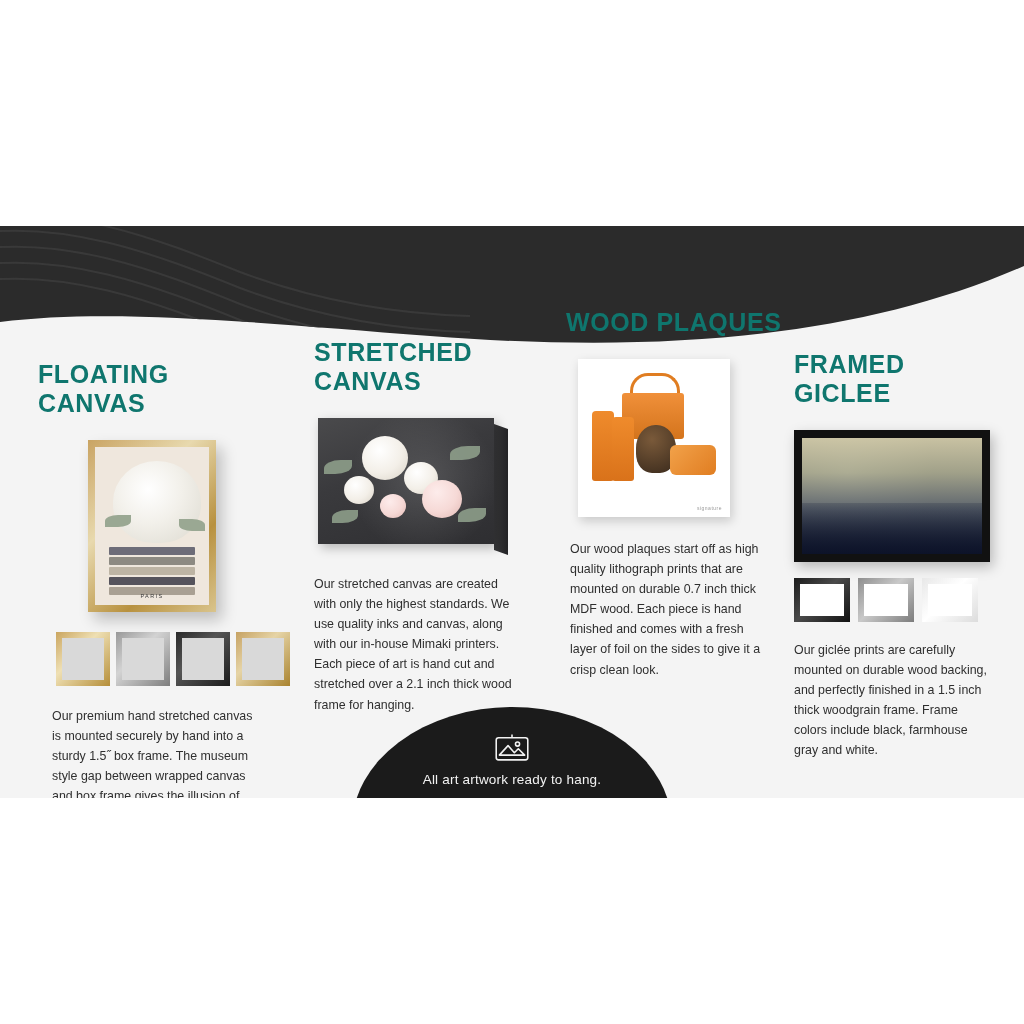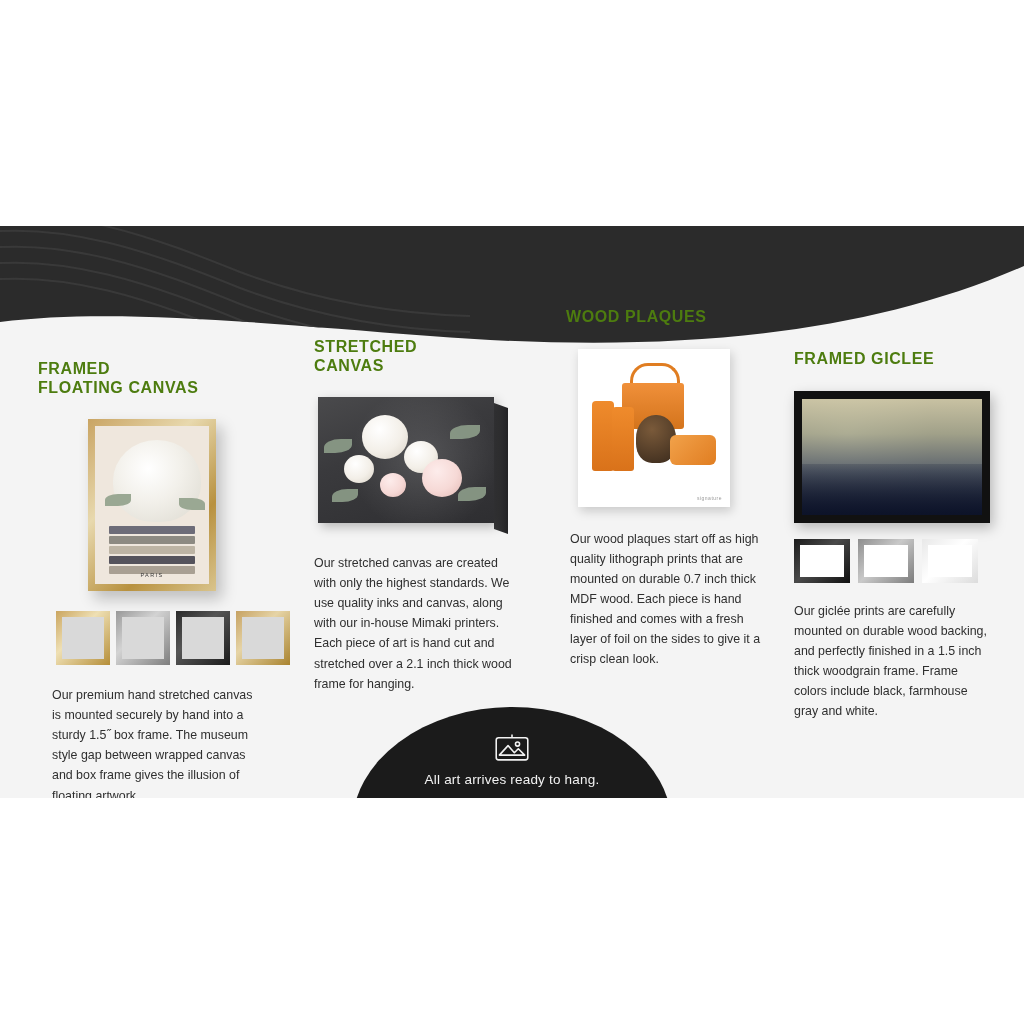--- a/index.html
+++ b/index.html
@@ -78,24 +78,24 @@
     margin-top: 2px;
   }
 
   
   .col {
     position: absolute;
     z-index: 4;
   }
   .col-title {
     font-weight: 800;
-    color: #4d7c0f;
+    color: #0f766e;
     letter-spacing: 0.6px;
     line-height: 1.16;
-    font-size: 16px;
+    font-size: 25px;
     text-transform: uppercase;
   }
   .col-body {
     font-size: 12.4px;
     line-height: 1.62;
     color: #2f2f2f;
     font-family: "Liberation Sans", sans-serif;
   }
 
   
@@ -364,21 +364,20 @@
           <path d="M-40,26 C60,6 160,46 240,78 C320,108 400,120 470,122"></path>
           <path d="M-40,42 C60,22 160,62 240,94 C320,124 400,136 470,138"></path>
           <path d="M-40,58 C60,38 160,78 240,110 C320,140 400,152 470,154"></path>
           <path d="M-40,-6 C60,-26 160,14 240,46 C320,76 400,88 470,90"></path>
         </g>
       </svg>
     </div>
 
     <div class="col" id="col1">
       <div class="col-title">
-        <div>FRAMED</div>
         <div>FLOATING CANVAS</div>
       </div>
 
       <div class="framed-float">
         <div class="inner">
           <div class="ff-flowers"></div>
           <div class="ff-leaf" style="left:10px; top:68px; width:26px; height:12px;"></div>
           <div class="ff-leaf" style="left:84px; top:72px; width:26px; height:12px; transform:scaleX(-1);"></div>
           <div class="ff-books">
             <div class="ff-book" style="background:#6d6c78;"></div>
@@ -476,20 +475,20 @@
     </div>
 
     <div class="arc">
       <div class="arc-inner">
         <svg class="arc-icon" viewBox="0 0 48 38" xmlns="http://www.w3.org/2000/svg">
           <rect x="4" y="6" width="40" height="28" rx="3" fill="none" stroke="#f2f2f2" stroke-width="2"></rect>
           <path d="M8 28 L19 16 L27 25 L32 20 L40 28 Z" fill="none" stroke="#f2f2f2" stroke-width="2" stroke-linejoin="round"></path>
           <circle cx="31" cy="14" r="2.6" fill="none" stroke="#f2f2f2" stroke-width="2"></circle>
           <path d="M24 6 L24 2" stroke="#f2f2f2" stroke-width="2"></path>
         </svg>
-        <div class="arc-text">All art arrives ready to hang.</div>
+        <div class="arc-text">All art artwork ready to hang.</div>
       </div>
     </div>
 
   </div>
 
 
 </div>
 
 </body></html>

